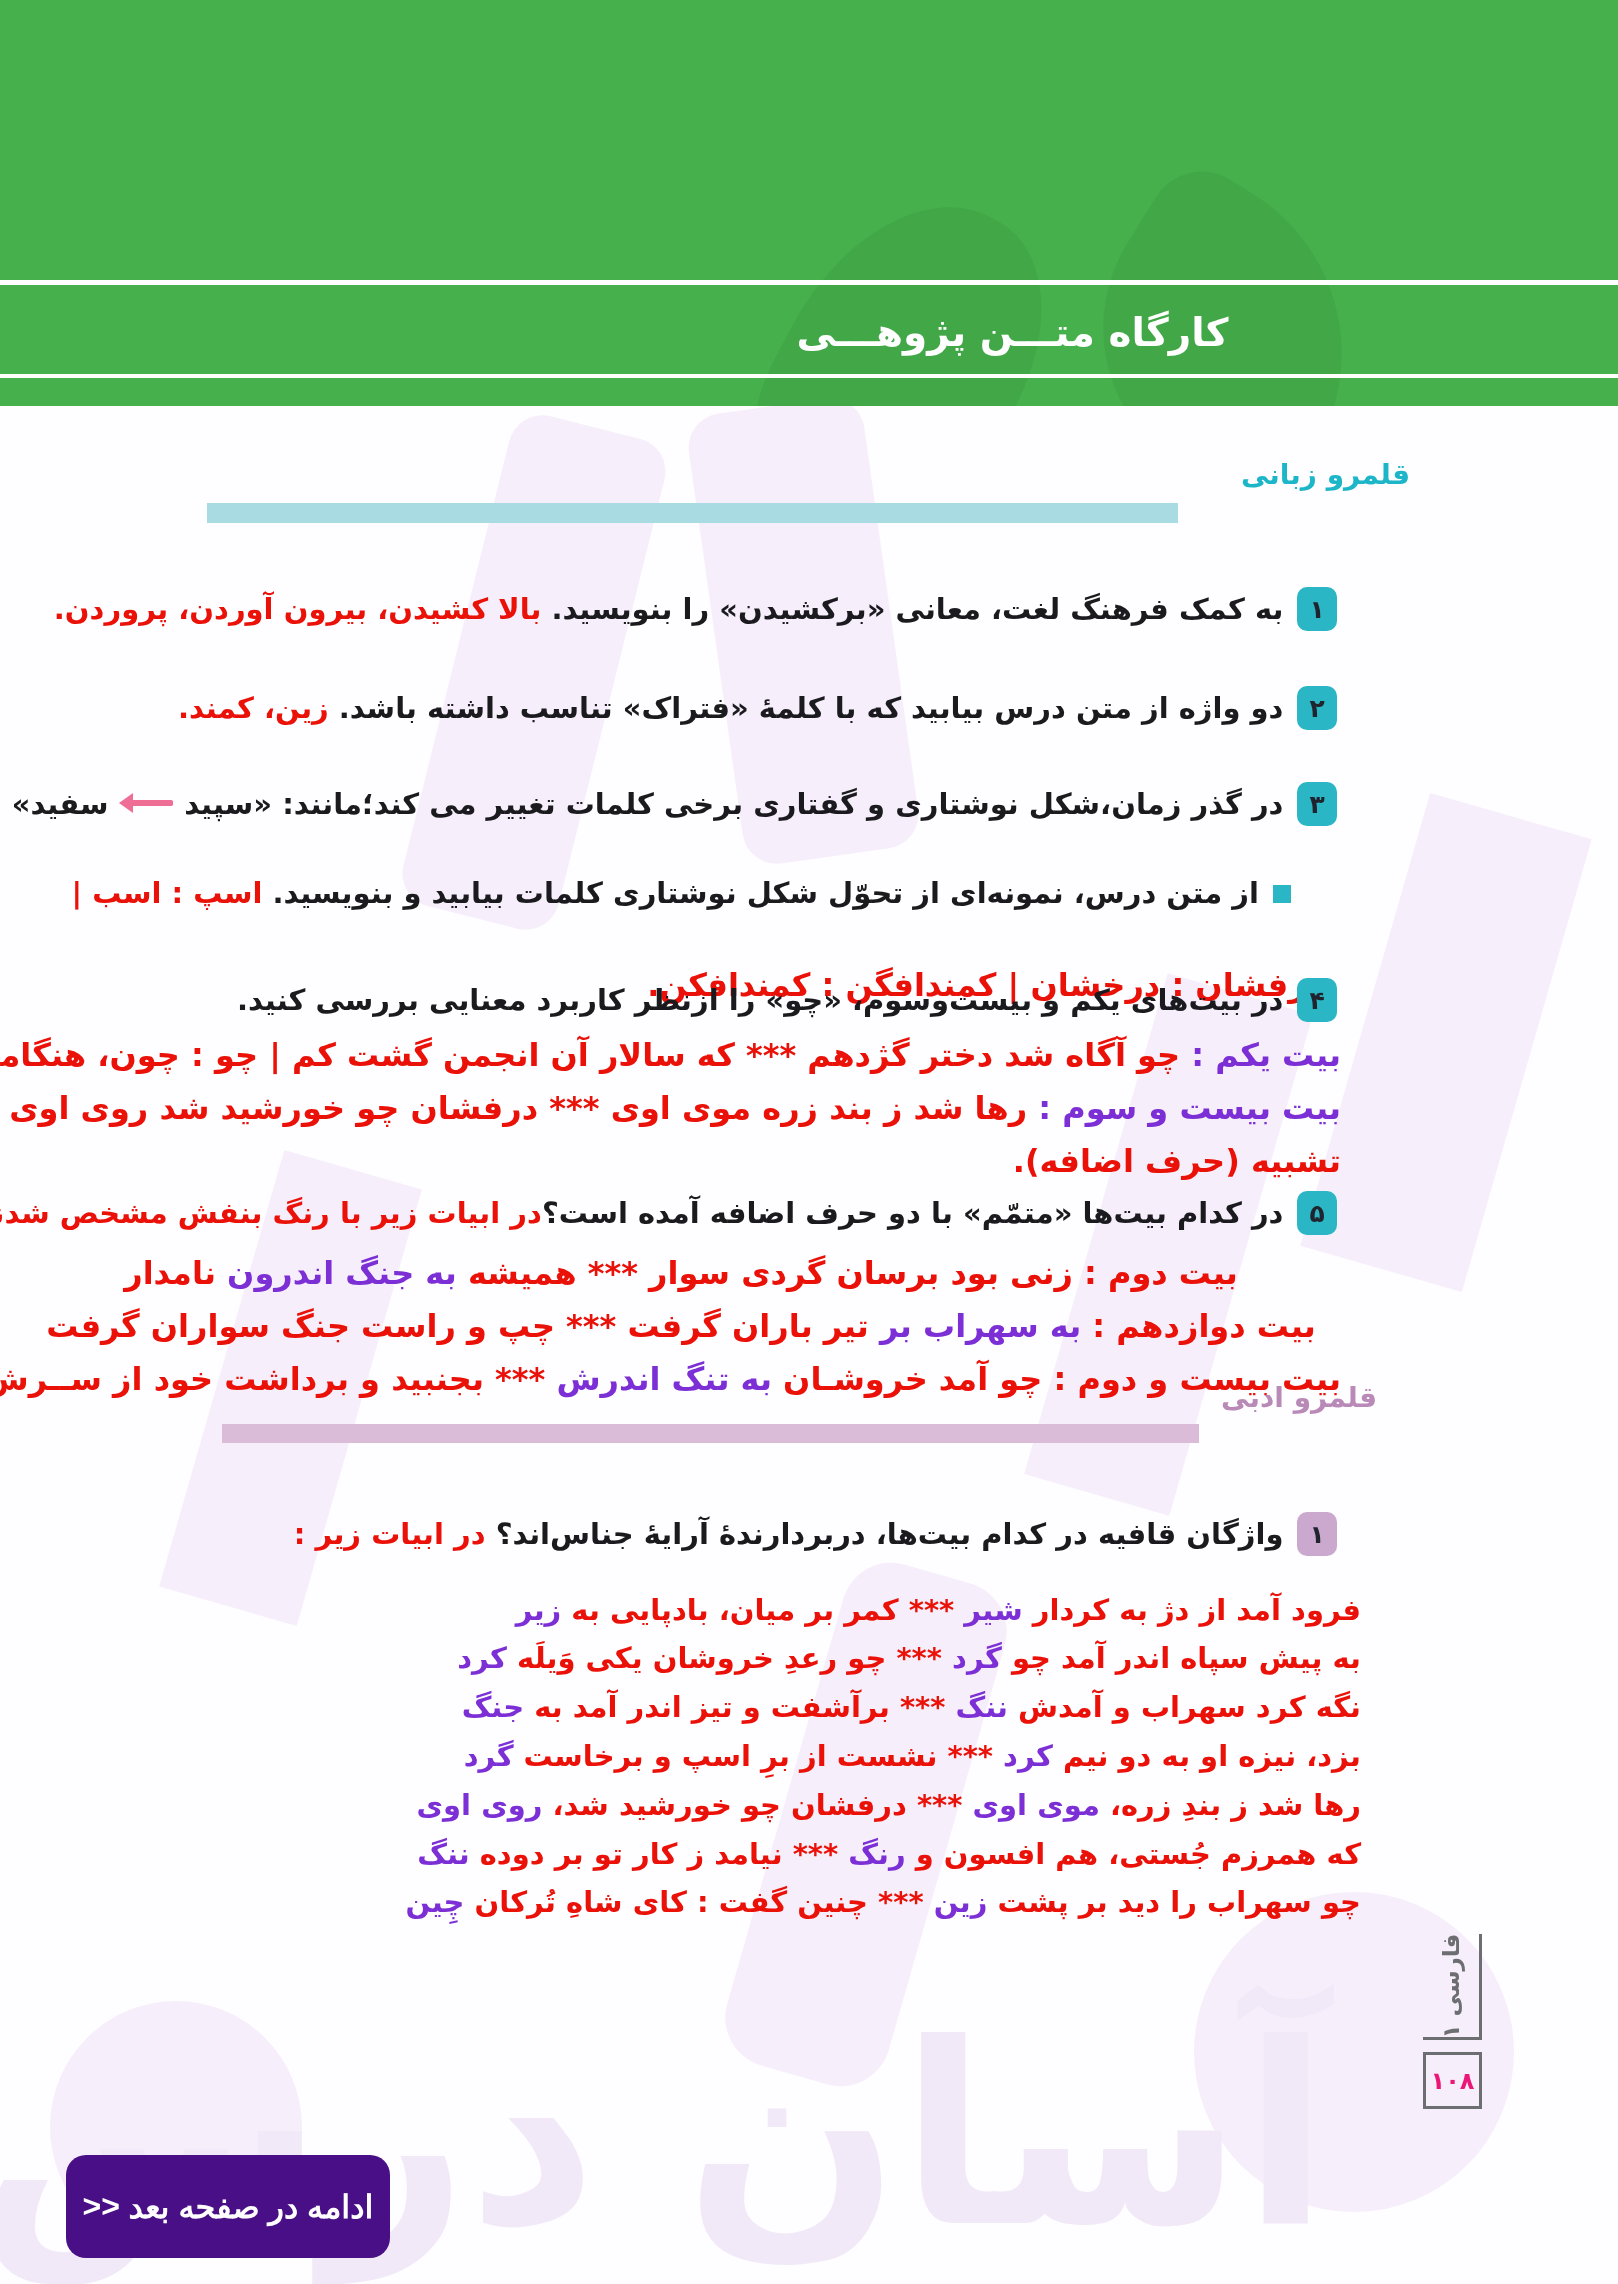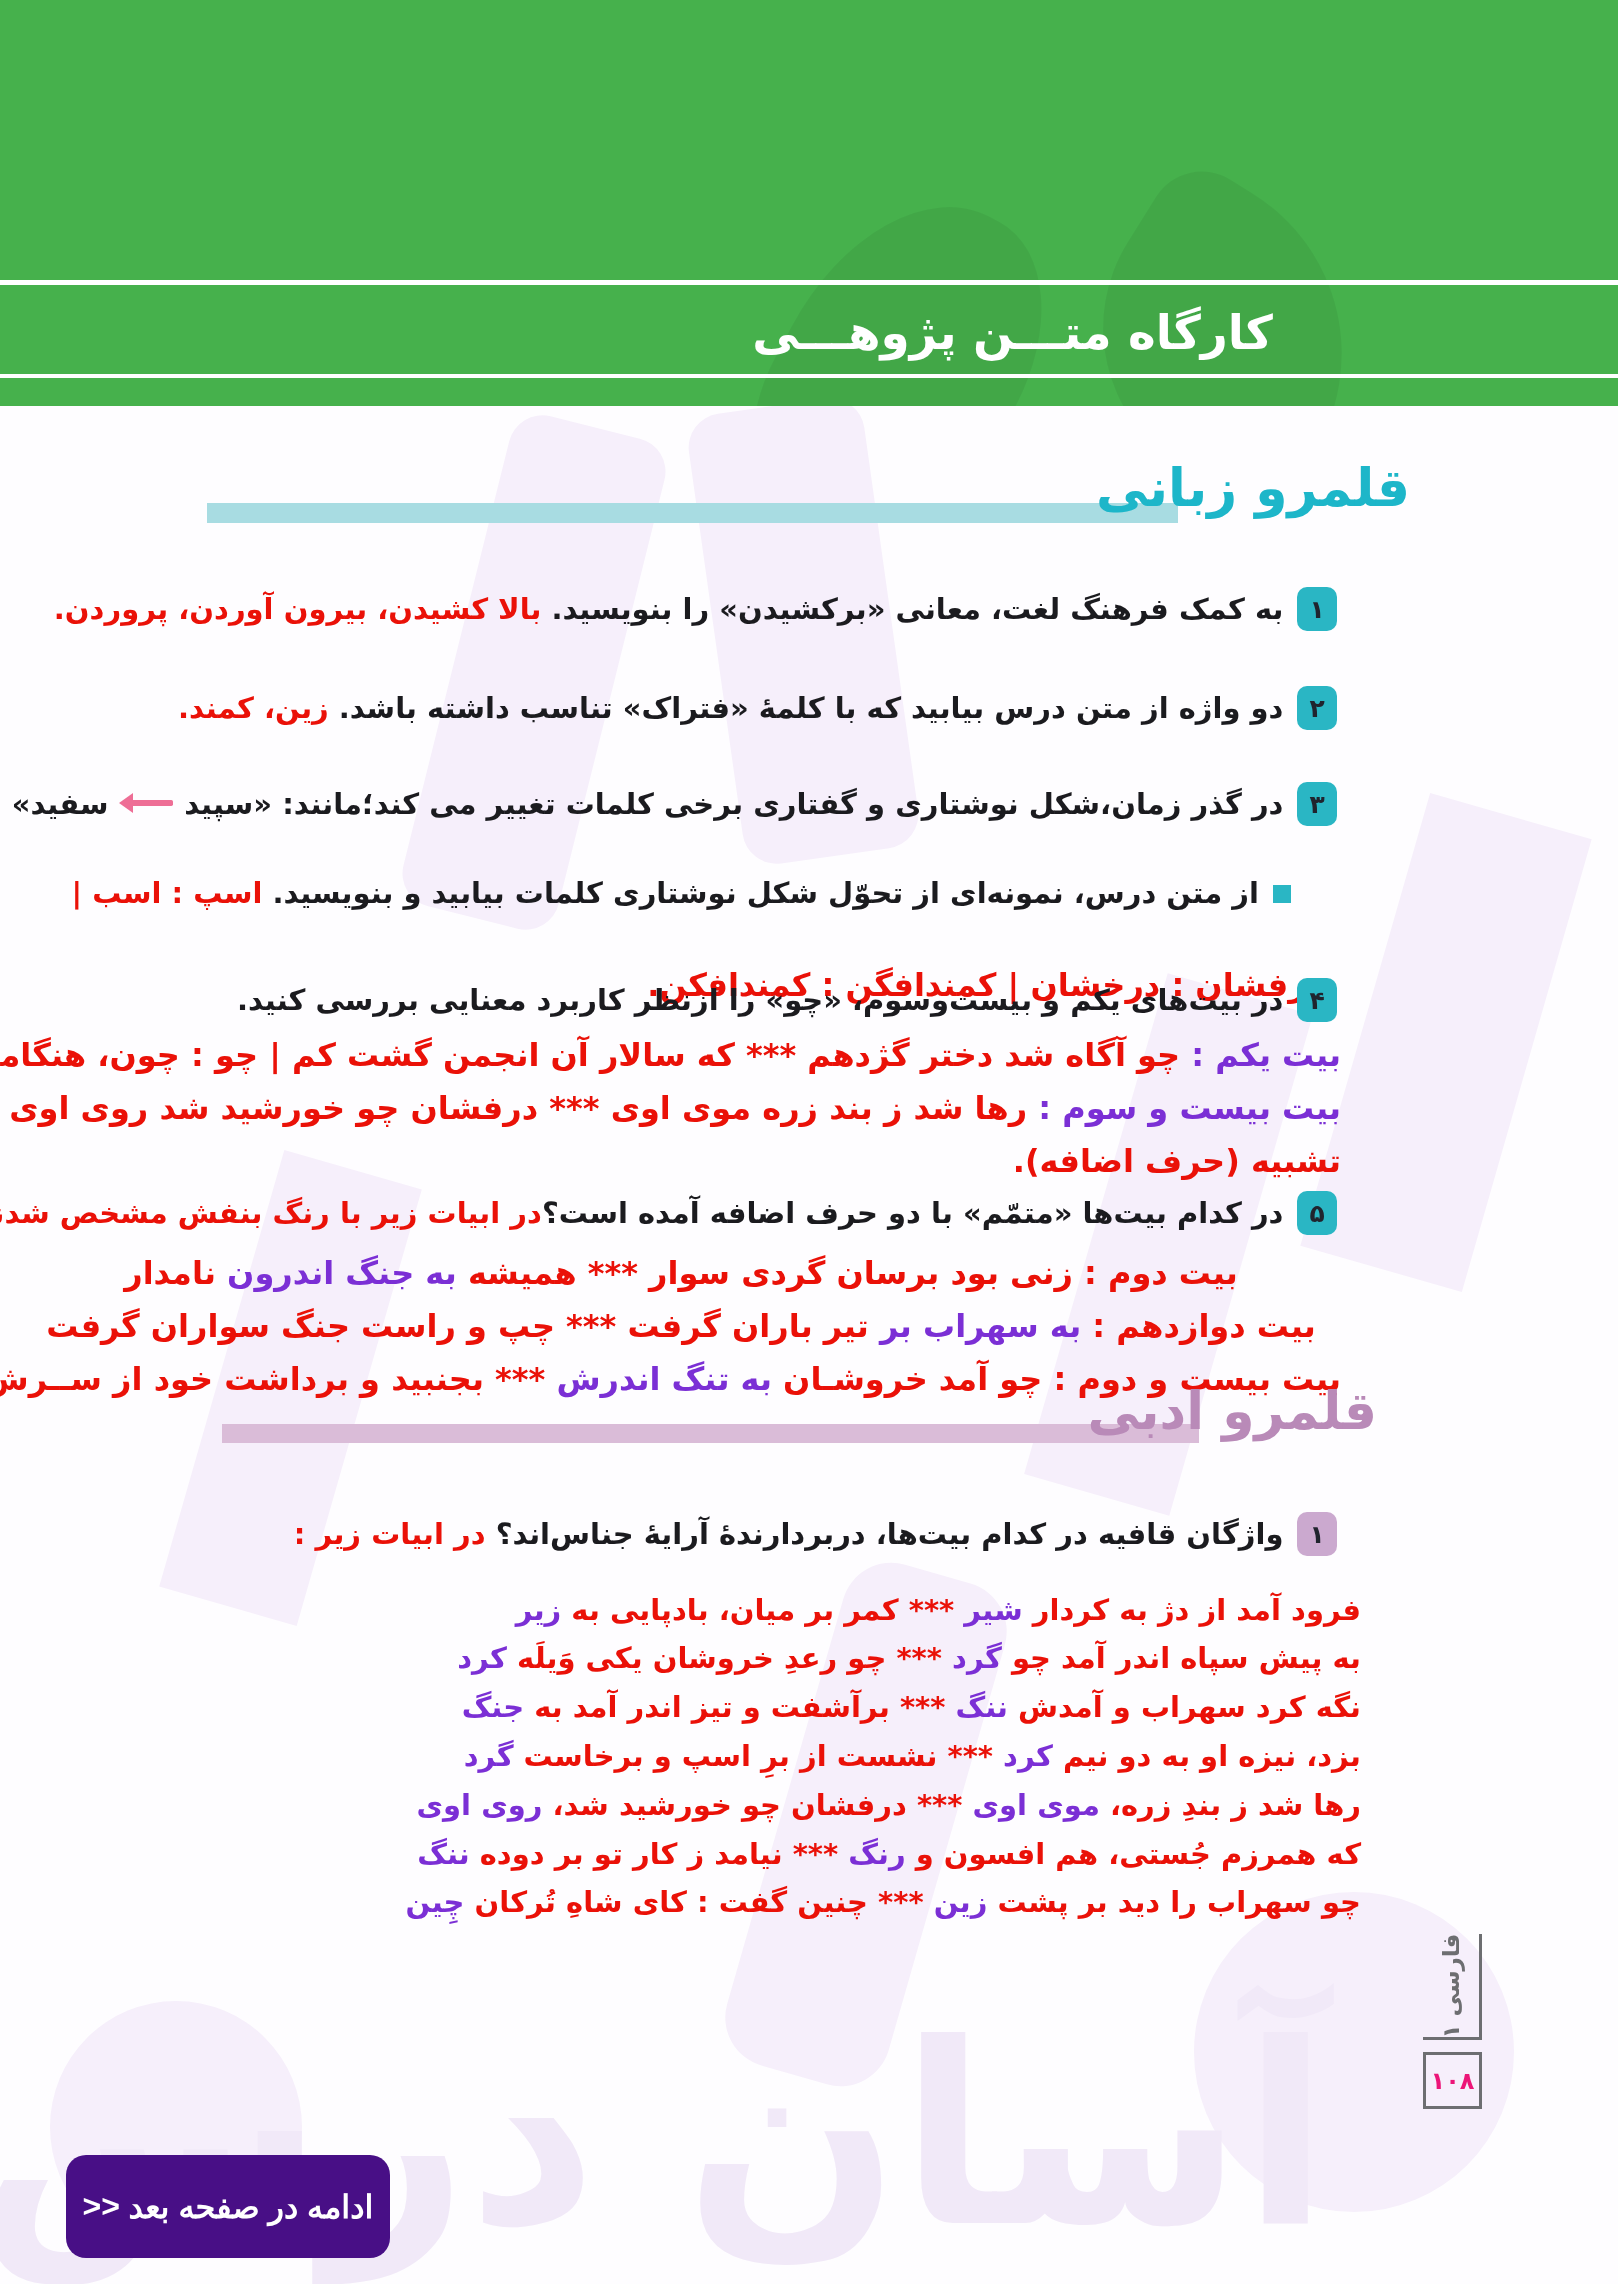--- a/index.html
+++ b/index.html
@@ -27,27 +27,27 @@
 
   
   .header{position:absolute;left:0;top:0;width:100%;height:406px;background:var(--green);overflow:hidden;z-index:1;}
   .swoosh{position:absolute;background:rgba(0,0,0,0.055);}
   .swoosh.sw1{left:782px;top:193px;width:235px;height:362px;transform:rotate(28deg);border-radius:55% 45% 60% 40%;}
   .swoosh.sw2{left:1093px;top:202px;width:269px;height:269px;transform:rotate(32deg);border-radius:20% 70% 30% 60%;}
   .hline{position:absolute;left:0;width:100%;background:#ffffff;}
   .hline.l1{top:280px;height:5px;}
   .hline.l2{top:374px;height:4.2px;}
   .title{position:absolute;left:406px;right:0;top:291px;height:83px;line-height:83px;
-    text-align:center;color:#ffffff;font-size:47px;font-weight:bold;direction:rtl;}
+    text-align:center;color:#ffffff;font-size:39px;font-weight:bold;direction:rtl;}
 
   
   .sec-bar{position:absolute;z-index:1;}
   .sec-bar.zbani{top:503px;right:441px;width:971px;height:20px;background:var(--teal-light);}
   .sec-bar.adabi{top:1424px;right:420px;width:977px;height:18.5px;background:var(--mauve-light);}
-  .sec-head{position:absolute;z-index:2;font-size:52px;font-weight:bold;direction:rtl;white-space:nowrap;}
+  .sec-head{position:absolute;z-index:2;font-size:28px;font-weight:bold;direction:rtl;white-space:nowrap;}
   .sec-head.zbani{top:458px;right:209px;color:var(--teal);}
   .sec-head.adabi{top:1381px;right:242px;color:var(--mauve);}
 
   
   .row{position:absolute;z-index:2;direction:rtl;white-space:nowrap;font-weight:bold;}
   .q-row{display:flex;align-items:flex-start;gap:13.5px;font-size:29px;line-height:45px;right:282px;}
   .qnum{flex:0 0 auto;width:40px;height:44px;border-radius:10px;display:flex;align-items:center;
     justify-content:center;font-size:25px;font-weight:bold;color:#20242e;}
   .qnum.teal{background:var(--teal-box);}
   .qnum.mauve{background:var(--mauve-box);}

